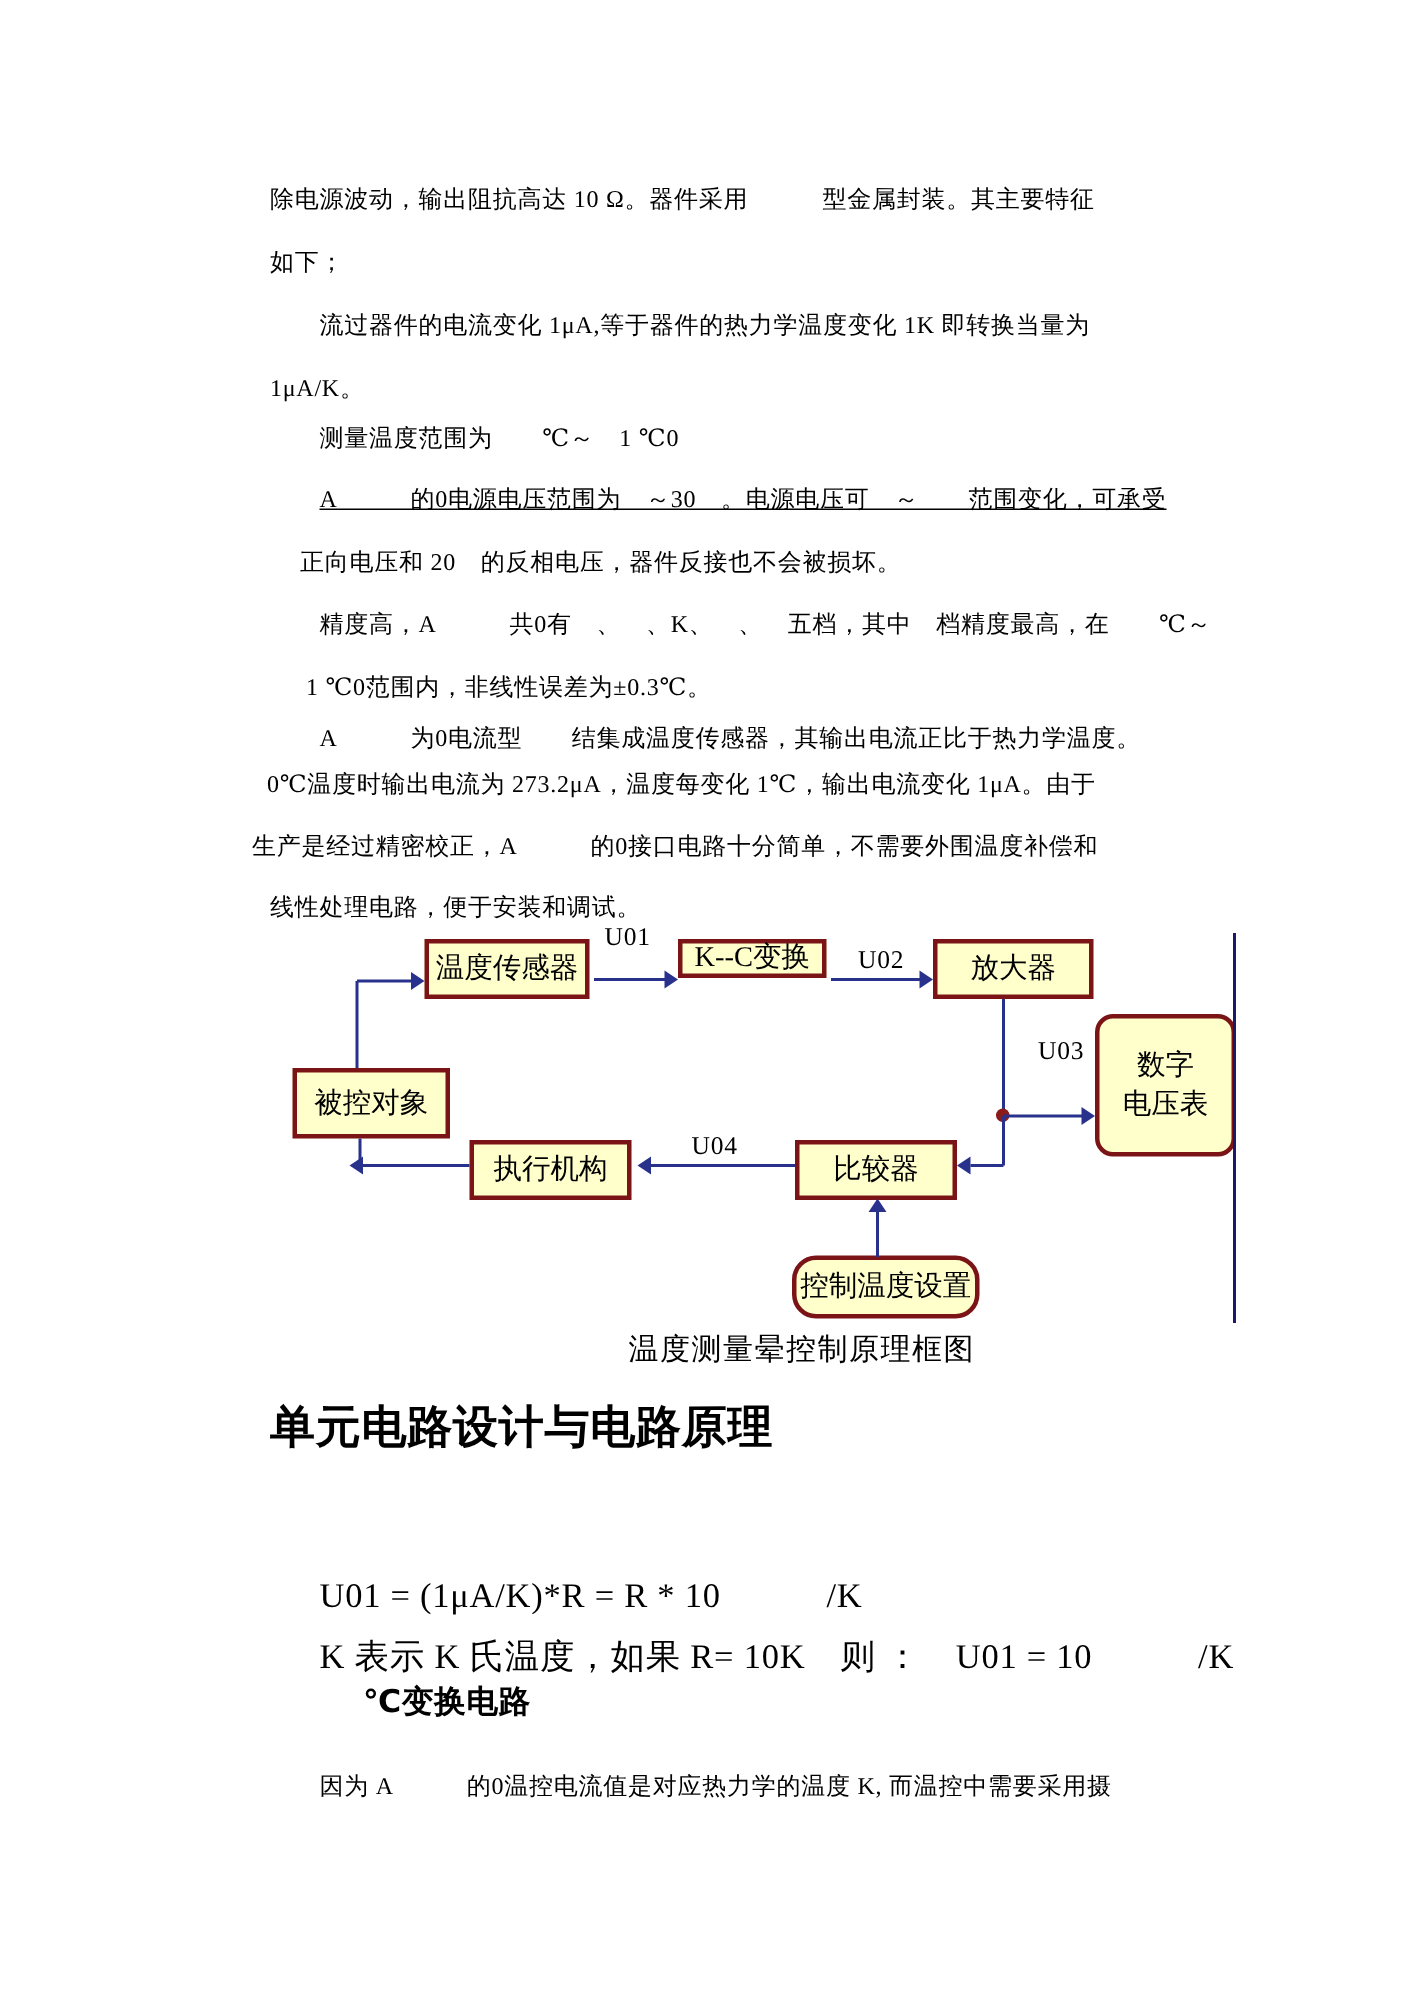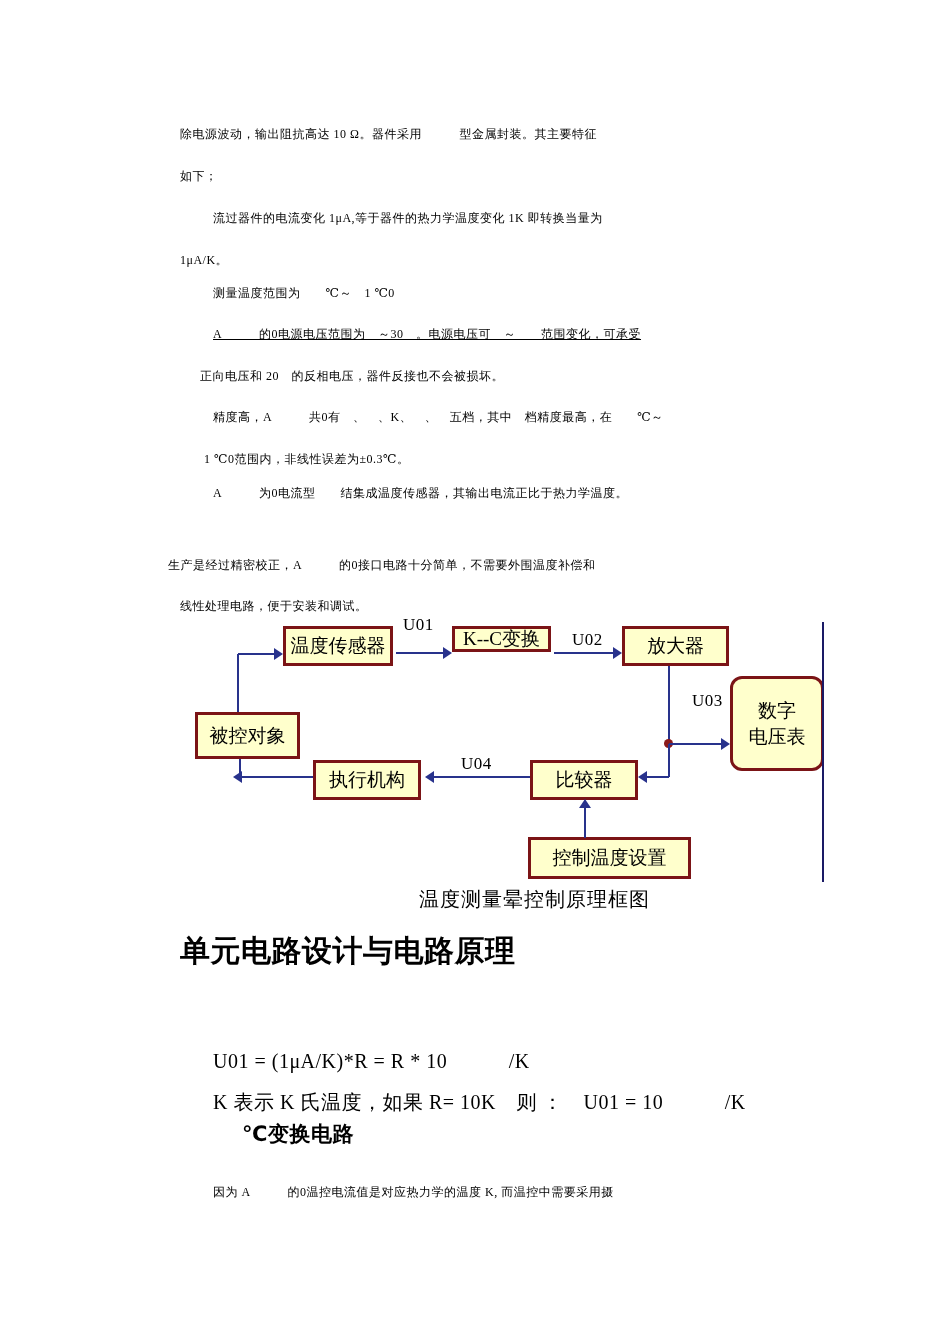--- a/index.html
+++ b/index.html
@@ -1,19 +1,19 @@
 <!DOCTYPE html>
 <html><head>
 <meta charset="utf-8">
 <style>
   html,body{margin:0;padding:0;background:#ffffff;}
   .page{position:relative;width:950px;height:1344px;background:#ffffff;overflow:hidden;
         font-family:"Liberation Serif","DejaVu Serif",serif;color:#000000;}
-  .tline{position:absolute;font-size:12px;line-height:28px;white-space:pre;letter-spacing:0.5px;}
-  .formula{position:absolute;font-size:20px;white-space:pre;letter-spacing:0.5px;}
+  .tline{position:absolute;font-size:16px;line-height:28px;white-space:pre;letter-spacing:0.5px;}
+  .formula{position:absolute;font-size:23px;white-space:pre;letter-spacing:0.5px;}
   .dbox{position:absolute;background:#FFFFCC;border:3px solid #7B1416;box-sizing:border-box;
         display:flex;align-items:center;justify-content:center;font-size:19px;white-space:pre;
         line-height:1.35;text-align:center;}
   .dbox.col{flex-direction:column;}
   .hline{position:absolute;height:2px;background:#28328C;}
   .vline{position:absolute;width:2px;background:#28328C;}
   .arr{position:absolute;width:0;height:0;}
   .arr-r{border-top:6px solid transparent;border-bottom:6px solid transparent;border-left:9px solid #28328C;}
   .arr-l{border-top:6px solid transparent;border-bottom:6px solid transparent;border-right:9px solid #28328C;}
   .arr-u{border-left:6px solid transparent;border-right:6px solid transparent;border-bottom:9px solid #28328C;}
@@ -33,36 +33,37 @@
   <div class="tline" style="left:180px;top:120px;">除电源波动，输出阻抗高达 10 Ω。器件采用　　　型金属封装。其主要特征</div>
   <div class="tline" style="left:180px;top:162px;">如下；</div>
   <div class="tline" style="left:213px;top:204px;">流过器件的电流变化 1μA,等于器件的热力学温度变化 1K 即转换当量为</div>
   <div class="tline" style="left:180px;top:246px;">1μA/K。</div>
   <div class="tline" style="left:213px;top:279px;">测量温度范围为　　℃～　1 ℃0</div>
   <div class="tline" style="left:213px;top:320px;text-decoration:underline;">A　　　的0电源电压范围为　～30　。电源电压可　～　　范围变化，可承受</div>
   <div class="tline" style="left:200px;top:362px;">正向电压和 20　的反相电压，器件反接也不会被损坏。</div>
   <div class="tline" style="left:213px;top:403px;">精度高，A　　　共0有　、　、K、　、　五档，其中　档精度最高，在　　℃～</div>
   <div class="tline" style="left:204px;top:445px;">1 ℃0范围内，非线性误差为±0.3℃。</div>
   <div class="tline" style="left:213px;top:479px;">A　　　为0电流型　　结集成温度传感器，其输出电流正比于热力学温度。</div>
+  <div class="tline" style="left:178px;top:510px;">0℃温度时输出电流为 273.2μA，温度每变化 1℃，输出电流变化 1μA。由于</div>
   <div class="tline" style="left:168px;top:551px;">生产是经过精密校正，A　　　的0接口电路十分简单，不需要外围温度补偿和</div>
   <div class="tline" style="left:180px;top:592px;">线性处理电路，便于安装和调试。</div>
 
   <div>
 
     <div class="dbox" style="left:283px;top:626px;width:110px;height:40px;">温度传感器</div>
     <div class="dbox" style="left:452px;top:626px;width:99px;height:26px;">K--C变换</div>
     <div class="dbox" style="left:622px;top:626px;width:107px;height:40px;">放大器</div>
     <div class="dbox" style="left:195px;top:712px;width:105px;height:47px;">被控对象</div>
     <div class="dbox col" style="left:730px;top:676px;width:94px;height:95px;border-radius:12px;">
       <span>数字</span>
       <span>电压表</span>
     </div>
     <div class="dbox" style="left:313px;top:760px;width:108px;height:40px;">执行机构</div>
     <div class="dbox" style="left:530px;top:760px;width:108px;height:40px;">比较器</div>
-    <div class="dbox" style="left:528px;top:837px;width:163px;height:42px;">控制温度设置</div>
+    <div class="dbox" style="left:528px;top:837px;width:125px;height:42px;border-radius:16px;">控制温度设置</div>
 
     <div class="ulabel" style="left:403px;top:615px;">U01</div>
     <div class="ulabel" style="left:572px;top:630px;">U02</div>
     <div class="ulabel" style="left:680px;top:691px;margin-left:12px;">U03</div>
     <div class="ulabel" style="left:461px;top:754px;">U04</div>
 
     <div class="vline" style="left:237px;top:654px;height:58px;"></div>
     <div class="hline" style="left:238px;top:653px;width:40px;"></div>
     <div class="arr arr-r" style="left:274px;top:648px;"></div>
 

